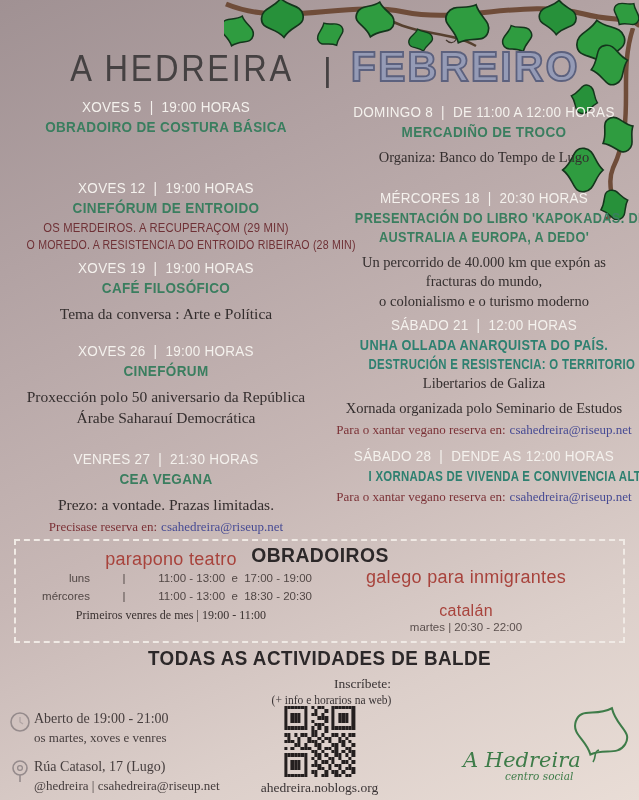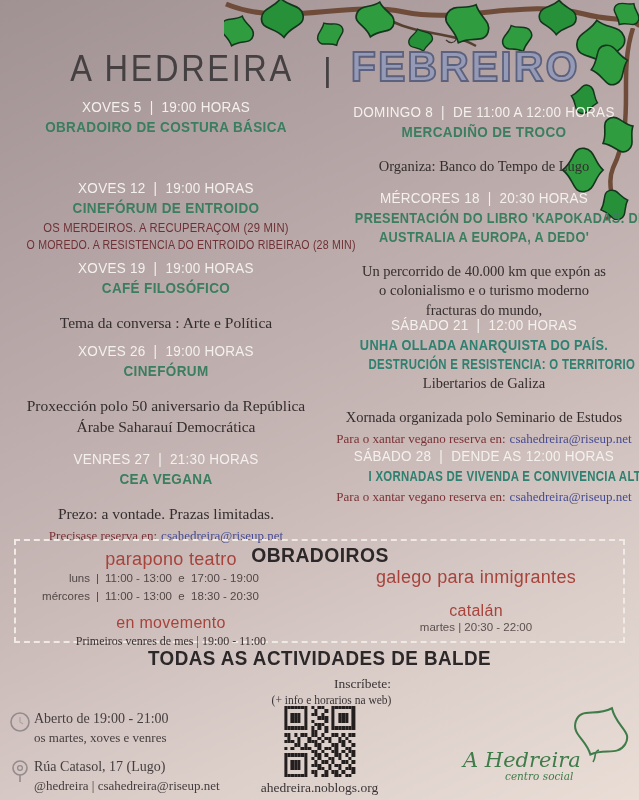--- a/index.html
+++ b/index.html
@@ -20,32 +20,32 @@
   .re{left:332px;width:304px;}
   .le1{top:98px}.le2{top:179px}.le3{top:259px}.le4{top:342px}.le5{top:450px}
   .re1{top:103px}.re2{top:189px}.re3{top:316px}.re4{top:447px}
   .date{font-size:15px;color:#f4f1ed;white-space:pre;display:block;margin-bottom:3px;letter-spacing:.3px;}
   .etitle{font-weight:bold;font-size:15px;color:#3a7e5f;letter-spacing:.4px;display:block;white-space:nowrap;line-height:1.25;}
   .teal{color:#2e8070;}
   .mline{font-size:12.5px;color:#6f3136;display:block;white-space:nowrap;margin-top:3px;letter-spacing:.2px;}
   .c90{transform:scaleX(.90);transform-origin:center;}
   .c85{transform:scaleX(.85);transform-origin:center;}
   .c76{transform:scaleX(.76);transform-origin:center;}
-  .serif{font-family:"Liberation Serif",serif;font-size:15.5px;color:#342e2e;line-height:1.35;margin-top:15px;}
+  .serif{font-family:"Liberation Serif",serif;font-size:15.5px;color:#342e2e;line-height:1.35;margin-top:6px;}
   .serif-r{font-size:14.5px;}
   .reserva{font-family:"Liberation Serif",serif;font-size:13px;color:#7b3136;margin-top:3px;}
   .email{color:#474b94;margin-left:4px;}
   
   .obox{position:absolute;left:14px;top:539px;width:607px;height:100px;border:2px dashed #f0eae5;}
   .obox-title{position:absolute;top:2px;left:50%;transform:translateX(-50%) scaleX(.92);font-size:21px;font-weight:bold;color:#2c2829;letter-spacing:.5px;white-space:nowrap;}
   .ocol-l{position:absolute;left:14px;top:8px;width:282px;text-align:center;}
-  .ocol-r{position:absolute;left:326px;top:26px;width:268px;text-align:center;}
+  .ocol-r{position:absolute;left:316px;top:26px;width:268px;text-align:center;}
   .wname{color:#a8433c;font-size:18px;letter-spacing:.3px;}
   .wname-sm{font-size:16px;}
-  .wrow{display:flex;justify-content:flex-start;font-size:11.5px;color:#514745;line-height:1.55;}
+  .wrow{display:flex;justify-content:space-between;font-size:11.5px;color:#514745;line-height:1.55;}
   .wday{width:60px;text-align:right;}
   .wsep{margin:0 6px;color:#514745;}
   .wtimes{text-align:left;white-space:pre;}
   .wsched{font-size:11.5px;color:#5b504e;margin-top:1px;}
   .wsched-serif{font-family:"Liberation Serif",serif;font-size:12px;color:#38302f;margin-top:2px;}
   .mt8{margin-top:8px;}.mt14{margin-top:14px;}
   
   .balde{position:absolute;top:647px;left:0;width:100%;text-align:center;font-size:20px;font-weight:bold;color:#2c2829;letter-spacing:.5px;transform:scaleX(.94);}
   .inscribete{position:absolute;top:676px;left:0;width:100%;text-align:center;font-family:"Liberation Serif",serif;font-size:13.5px;color:#3a3435;padding-left:43px;}
   .webinfo{position:absolute;top:694px;left:12px;width:100%;text-align:center;font-family:"Liberation Serif",serif;font-size:11.5px;color:#3a3435;}
@@ -146,22 +146,22 @@
     <span class="date c90">DOMINGO 8  |  DE 11:00 A 12:00 HORAS</span>
     <span class="etitle c90">MERCADIÑO DE TROCO</span>
     <div class="serif serif-r">Organiza: Banco do Tempo de Lugo</div>
   </div>
 
   <div class="event re re2">
     <span class="date c90">MÉRCORES 18  |  20:30 HORAS</span>
     <span class="etitle c85">PRESENTACIÓN DO LIBRO 'KAPOKADAS. DE</span>
     <span class="etitle c85">AUSTRALIA A EUROPA, A DEDO'</span>
     <div class="serif serif-r">Un percorrido de 40.000 km que expón as</div>
+    <div class="serif serif-r" style="margin-top:0">fracturas do mundo,</div>
     <div class="serif serif-r" style="margin-top:0">o colonialismo e o turismo moderno</div>
-    <div class="serif serif-r" style="margin-top:0">fracturas do mundo,</div>
   </div>
 
   <div class="event re re3">
     <span class="date c90">SÁBADO 21  |  12:00 HORAS</span>
     <span class="etitle teal c85">UNHA OLLADA ANARQUISTA DO PAÍS.</span>
     <span class="etitle teal c76">DESTRUCIÓN E RESISTENCIA: O TERRITORIO EN DISPUTA</span>
     <div class="serif serif-r" style="margin-top:0">Libertarios de Galiza</div>
     <div class="serif serif-r">Xornada organizada polo Seminario de Estudos</div>
     <div class="reserva"><span>Para o xantar vegano reserva en:</span><span class="email">csahedreira@riseup.net</span></div>
   </div>
@@ -179,21 +179,20 @@
       <div class="wrow">
         <span class="wday">luns</span>
         <span class="wsep">|</span>
         <span class="wtimes">11:00 - 13:00  e  17:00 - 19:00</span>
       </div>
       <div class="wrow">
         <span class="wday">mércores</span>
         <span class="wsep">|</span>
         <span class="wtimes">11:00 - 13:00  e  18:30 - 20:30</span>
       </div>
-      <div class="wname wname-sm mt8">en movemento</div>
       <div class="wsched-serif">Primeiros venres de mes | 19:00 - 11:00</div>
     </div>
     <div class="ocol-r">
       <div class="wname">galego para inmigrantes</div>
       <div class="wname wname-sm mt14">catalán</div>
       <div class="wsched">martes | 20:30 - 22:00</div>
     </div>
   </div>
 
   <div class="balde">TODAS AS ACTIVIDADES DE BALDE</div>

